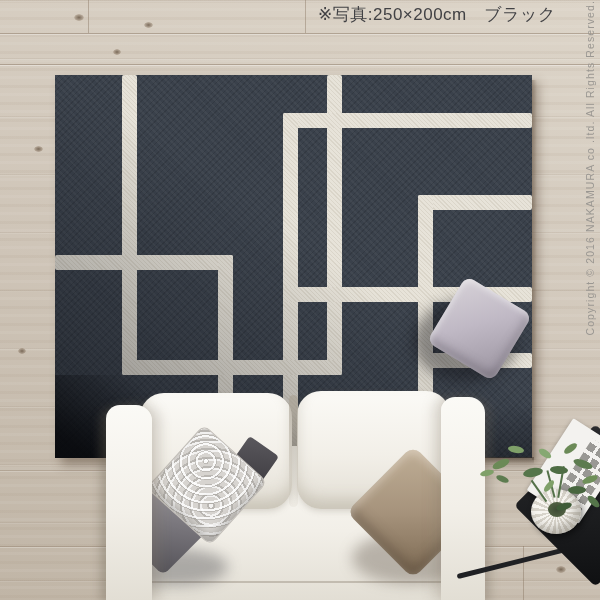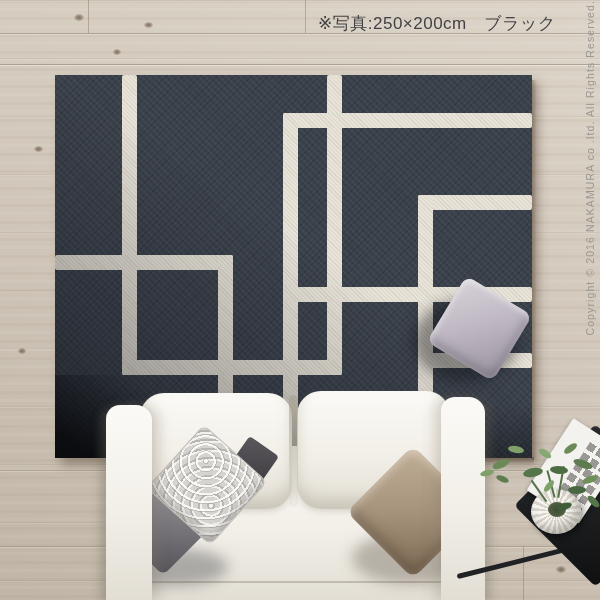--- a/index.html
+++ b/index.html
@@ -14,21 +14,21 @@
     left:0;top:0;width:600px;height:600px;
     background-image:
       repeating-linear-gradient(to bottom, rgba(125,105,86,.10) 0 1px, rgba(255,255,255,.10) 1px 2px, transparent 2px 58px),
       repeating-linear-gradient(to bottom, rgba(150,130,108,.08) 0 3px, transparent 3px 8px, rgba(255,255,255,.06) 8px 11px, transparent 11px 17px);
   }
   .seam-h{height:1px;background:rgba(128,108,88,.45);box-shadow:0 1px 0 rgba(255,255,255,.35);}
   .seam-v{width:1px;background:rgba(128,108,88,.40);}
   .knot{border-radius:50%;background:radial-gradient(ellipse at center, rgba(92,74,56,.75), rgba(122,100,78,.35) 60%, transparent 75%);}
   
   #caption{
-    left:318px;top:12px;font-size:17px;letter-spacing:.5px;
+    left:318px;top:3px;font-size:17px;letter-spacing:.5px;
     color:var(--text-caption,#424245);font-weight:500;white-space:nowrap;
   }
   #copyright{
     left:425px;top:164px;width:330px;height:13px;
     transform:rotate(-90deg);
     font-size:10.5px;letter-spacing:1.1px;color:var(--text-copyright,#9a9792);
     text-align:center;white-space:nowrap;
   }
   
   #rug{

